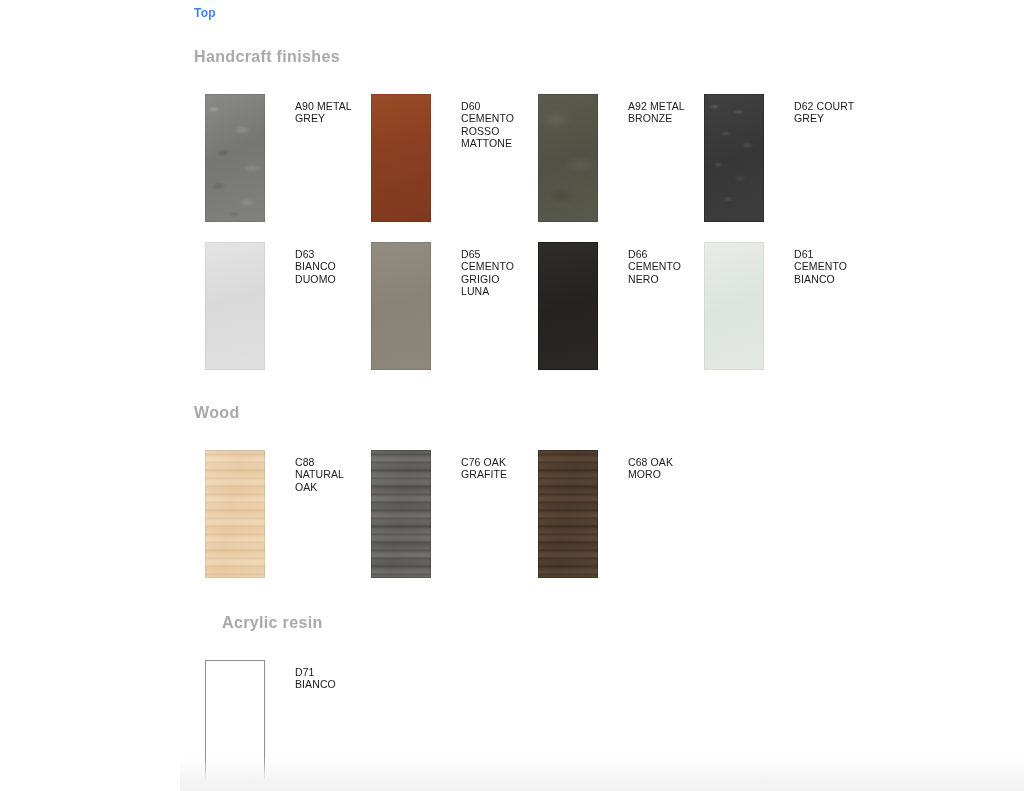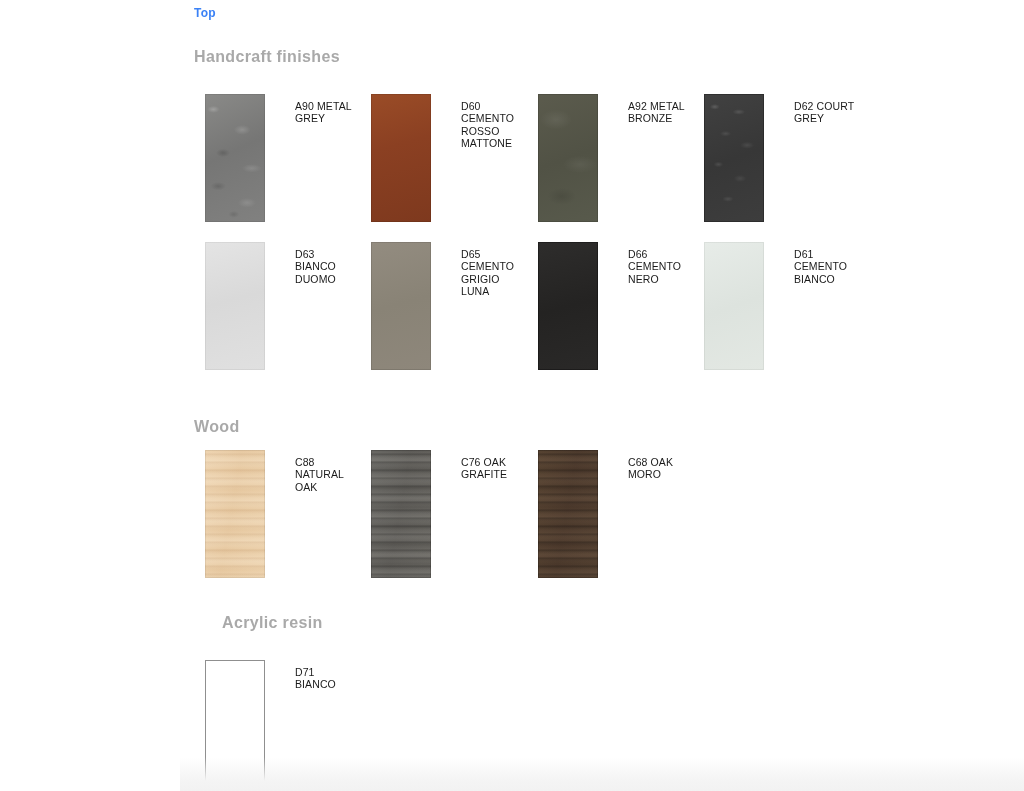--- a/index.html
+++ b/index.html
@@ -47,21 +47,21 @@
   .group-title {
     position: absolute;
     left: 194px;
     font-size: 16px;
     font-weight: bold;
     color: #a9a9a9;
     letter-spacing: 0.35px;
   }
 
   #group-handcraft { top: 48px; }
-  #group-wood      { top: 404px; margin-top: 14px; }
+  #group-wood      { top: 404px; }
   #group-acrylic   { top: 614px; margin-left: 28px; }
 
   .swatch-item {
     position: absolute;
   }
 
   .swatch-chip {
     position: absolute;
     left: 0;
     top: 0;

